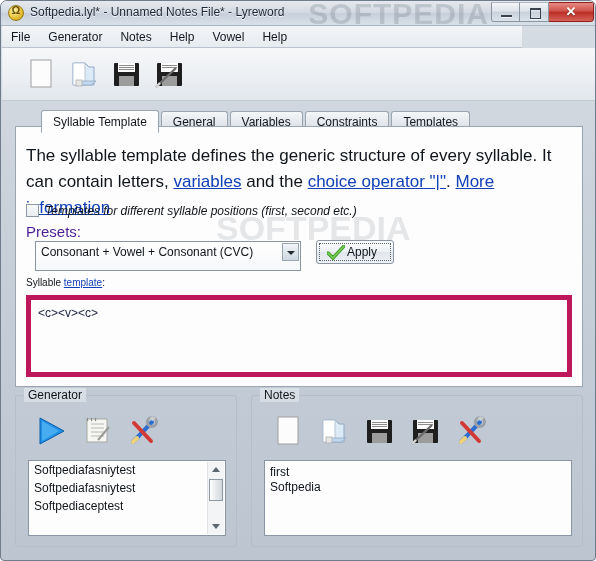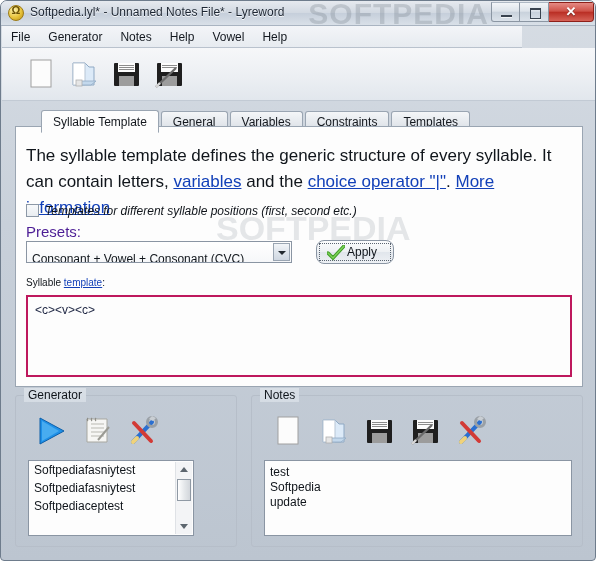--- a/index.html
+++ b/index.html
@@ -178,27 +178,27 @@
     box-sizing: border-box;
     margin-right: 6px;
   }
   .chklabel { font-size: 12px; color: #10151b; }
 
   .presets-label {
     position: absolute; left: 10px; top: 96px;
     font-size: 15px; color: #4c1d95;
   }
   .combo {
-    position: absolute; left: 10px; top: 114px;
-    width: 266px; height: 22px;
+    position: absolute; left: 19px; top: 114px;
+    width: 266px; height: 30px;
     background: linear-gradient(to bottom, #ffffff 0%, #f6f7f9 100%);
     border: 1px solid #8a95a3;
     box-sizing: border-box;
     font-size: 12px; color: #10151b;
-    padding: 10px 0 0 5px;
+    padding: 3px 0 0 5px;
     cursor: default;
     overflow: hidden;
     white-space: nowrap;
   }
   .combo .arrowbtn {
     position: absolute; right: 1px; top: 1px;
     width: 17px; height: 18px;
     background: linear-gradient(to bottom, #f2f5f8 0%, #dfe5ec 50%, #cfd7e1 100%);
     border: 1px solid #9aa5b2;
     box-sizing: border-box;
@@ -208,42 +208,42 @@
     position: absolute; left: 4px; top: 7px;
     border-left: 4px solid transparent;
     border-right: 4px solid transparent;
     border-top: 4px solid #22292f;
   }
   .applybtn {
     position: absolute; left: 300px; top: 113px;
     width: 78px; height: 24px;
     background: linear-gradient(to bottom, #fbfcfd 0%, #eef1f4 48%, #e1e6ec 52%, #eef1f5 100%);
     border: 1px solid #8a95a3;
-    border-radius: 8px;
+    border-radius: 3px;
     box-sizing: border-box;
     cursor: default;
   }
   .applybtn .focusring {
     position: absolute; left: 2px; top: 2px; right: 2px; bottom: 2px;
     border: 1px dotted #5a6470;
   }
   .applybtn .alabel {
     position: absolute; left: 30px; top: 4px;
     font-size: 12px; color: #10151b;
   }
 
   .tmpl-label {
     position: absolute; left: 10px; top: 150px;
     font-size: 10px; color: #10151b;
   }
   .tmpl-area {
     position: absolute; left: 10px; top: 168px;
     width: 546px; height: 82px;
     background: #fdfdfd;
-    border: 2px solid #be185d;
+    border: 5px solid #be185d;
     box-sizing: border-box;
     padding: 6px 0 0 7px;
     font-size: 12px; color: #1b2340;
     overflow: hidden;
     cursor: text;
   }
 
   .wm-soft {
     position: absolute;
     font-weight: bold;
@@ -277,21 +277,21 @@
 
   .gb-icon { position: absolute; width: 38px; height: 38px; cursor: default; }
 
   .listbox {
     position: absolute;
     background: #fdfdfd;
     border: 1px solid #8a95a3;
     box-sizing: border-box;
     overflow: hidden;
   }
-  #generator-list { left: 12px; top: 64px; width: 166px; height: 76px; }
+  #generator-list { left: 12px; top: 64px; width: 198px; height: 76px; }
   #notes-text     { left: 12px; top: 64px; width: 308px; height: 76px; padding: 4px 0 0 5px; }
   .li {
     font-size: 12px; color: #10151b;
     padding: 1px 0 1px 5px;
     line-height: 16px;
     white-space: nowrap;
   }
   .nl { font-size: 12px; color: #10151b; line-height: 15px; }
 
   .vscroll {
@@ -539,19 +539,18 @@
       <svg width="38" height="38" viewBox="0 0 38 38">
         <line x1="9" y1="30" x2="28" y2="10" stroke="#2b6fd0" stroke-width="4" stroke-linecap="round"></line>
         <line x1="9" y1="30" x2="13" y2="26" stroke="#f0d27a" stroke-width="4" stroke-linecap="round"></line>
         <line x1="10" y1="11" x2="27" y2="29" stroke="#d23a36" stroke-width="4" stroke-linecap="round"></line>
         <circle cx="28" cy="10" r="4.5" fill="none" stroke="#9aa0a6" stroke-width="3"></circle>
         <path d="M25 7 l3 -3 l4 2 l-3 3 Z" fill="#c9ced3"></path>
       </svg>
     </div>
 
     <div class="listbox" id="notes-text">
-      <div class="nl">test</div>
+      <div class="nl">first</div>
       <div class="nl">Softpedia</div>
-      <div class="nl">update</div>
     </div>
   </div>
 
 </div>
 
 </body></html>

